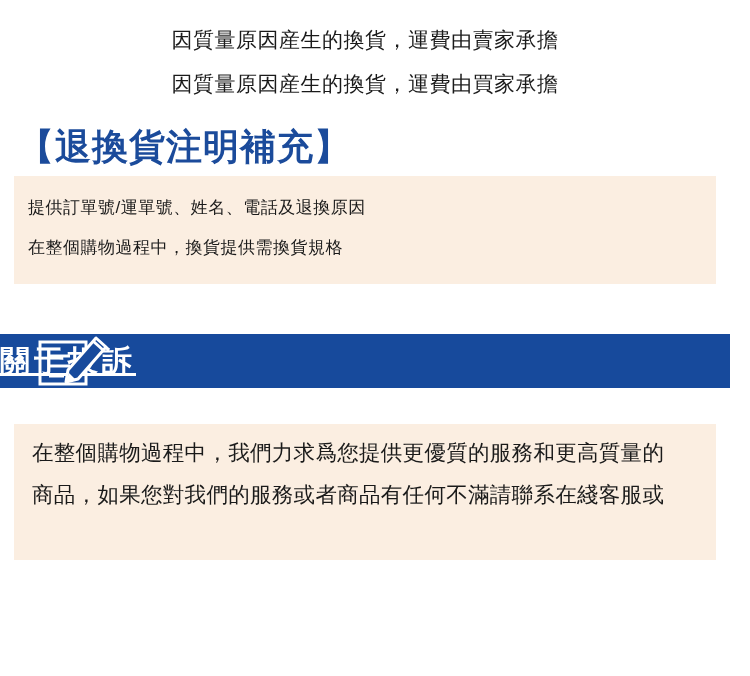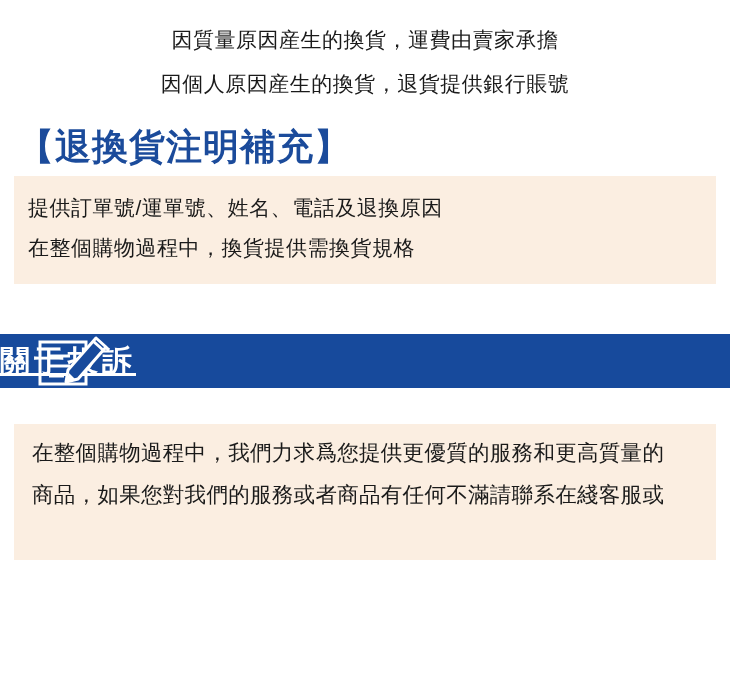--- a/index.html
+++ b/index.html
@@ -42,21 +42,21 @@
     line-height: 46px;
   }
 
   
   .note-block {
     margin: 6px 14px 0 14px;
     background: #fbeee1;
     padding: 12px 14px 16px 14px;
   }
   .note-line {
-    font-size: 21px;
+    font-size: 17px;
     line-height: 40px;
     color: #1a1a1a;
     letter-spacing: 0.5px;
   }
 
   
   .banner-wrap {
     position: relative;
     margin-top: 42px;
     height: 62px;
@@ -109,21 +109,21 @@
     text-underline-offset: 3px;
   }
 </style>
 </head>
 <body>
 
 <div class="page">
 
   <div class="top-lines">
     <div class="top-line">因質量原因産生的換貨，運費由賣家承擔</div>
-    <div class="top-line">因個人原因産生的換貨，退貨提供銀行賬號</div>
+    <div class="top-line">因質量原因産生的換貨，運費由買家承擔</div>
   </div>
 
   <div class="bracket-title">【退換貨注明補充】</div>
 
   <div class="note-block">
     <div class="note-line">提供訂單號/運單號、姓名、電話及退換原因</div>
     <div class="note-line">在整個購物過程中，換貨提供需換貨規格</div>
   </div>
 
   <div class="banner-wrap">

